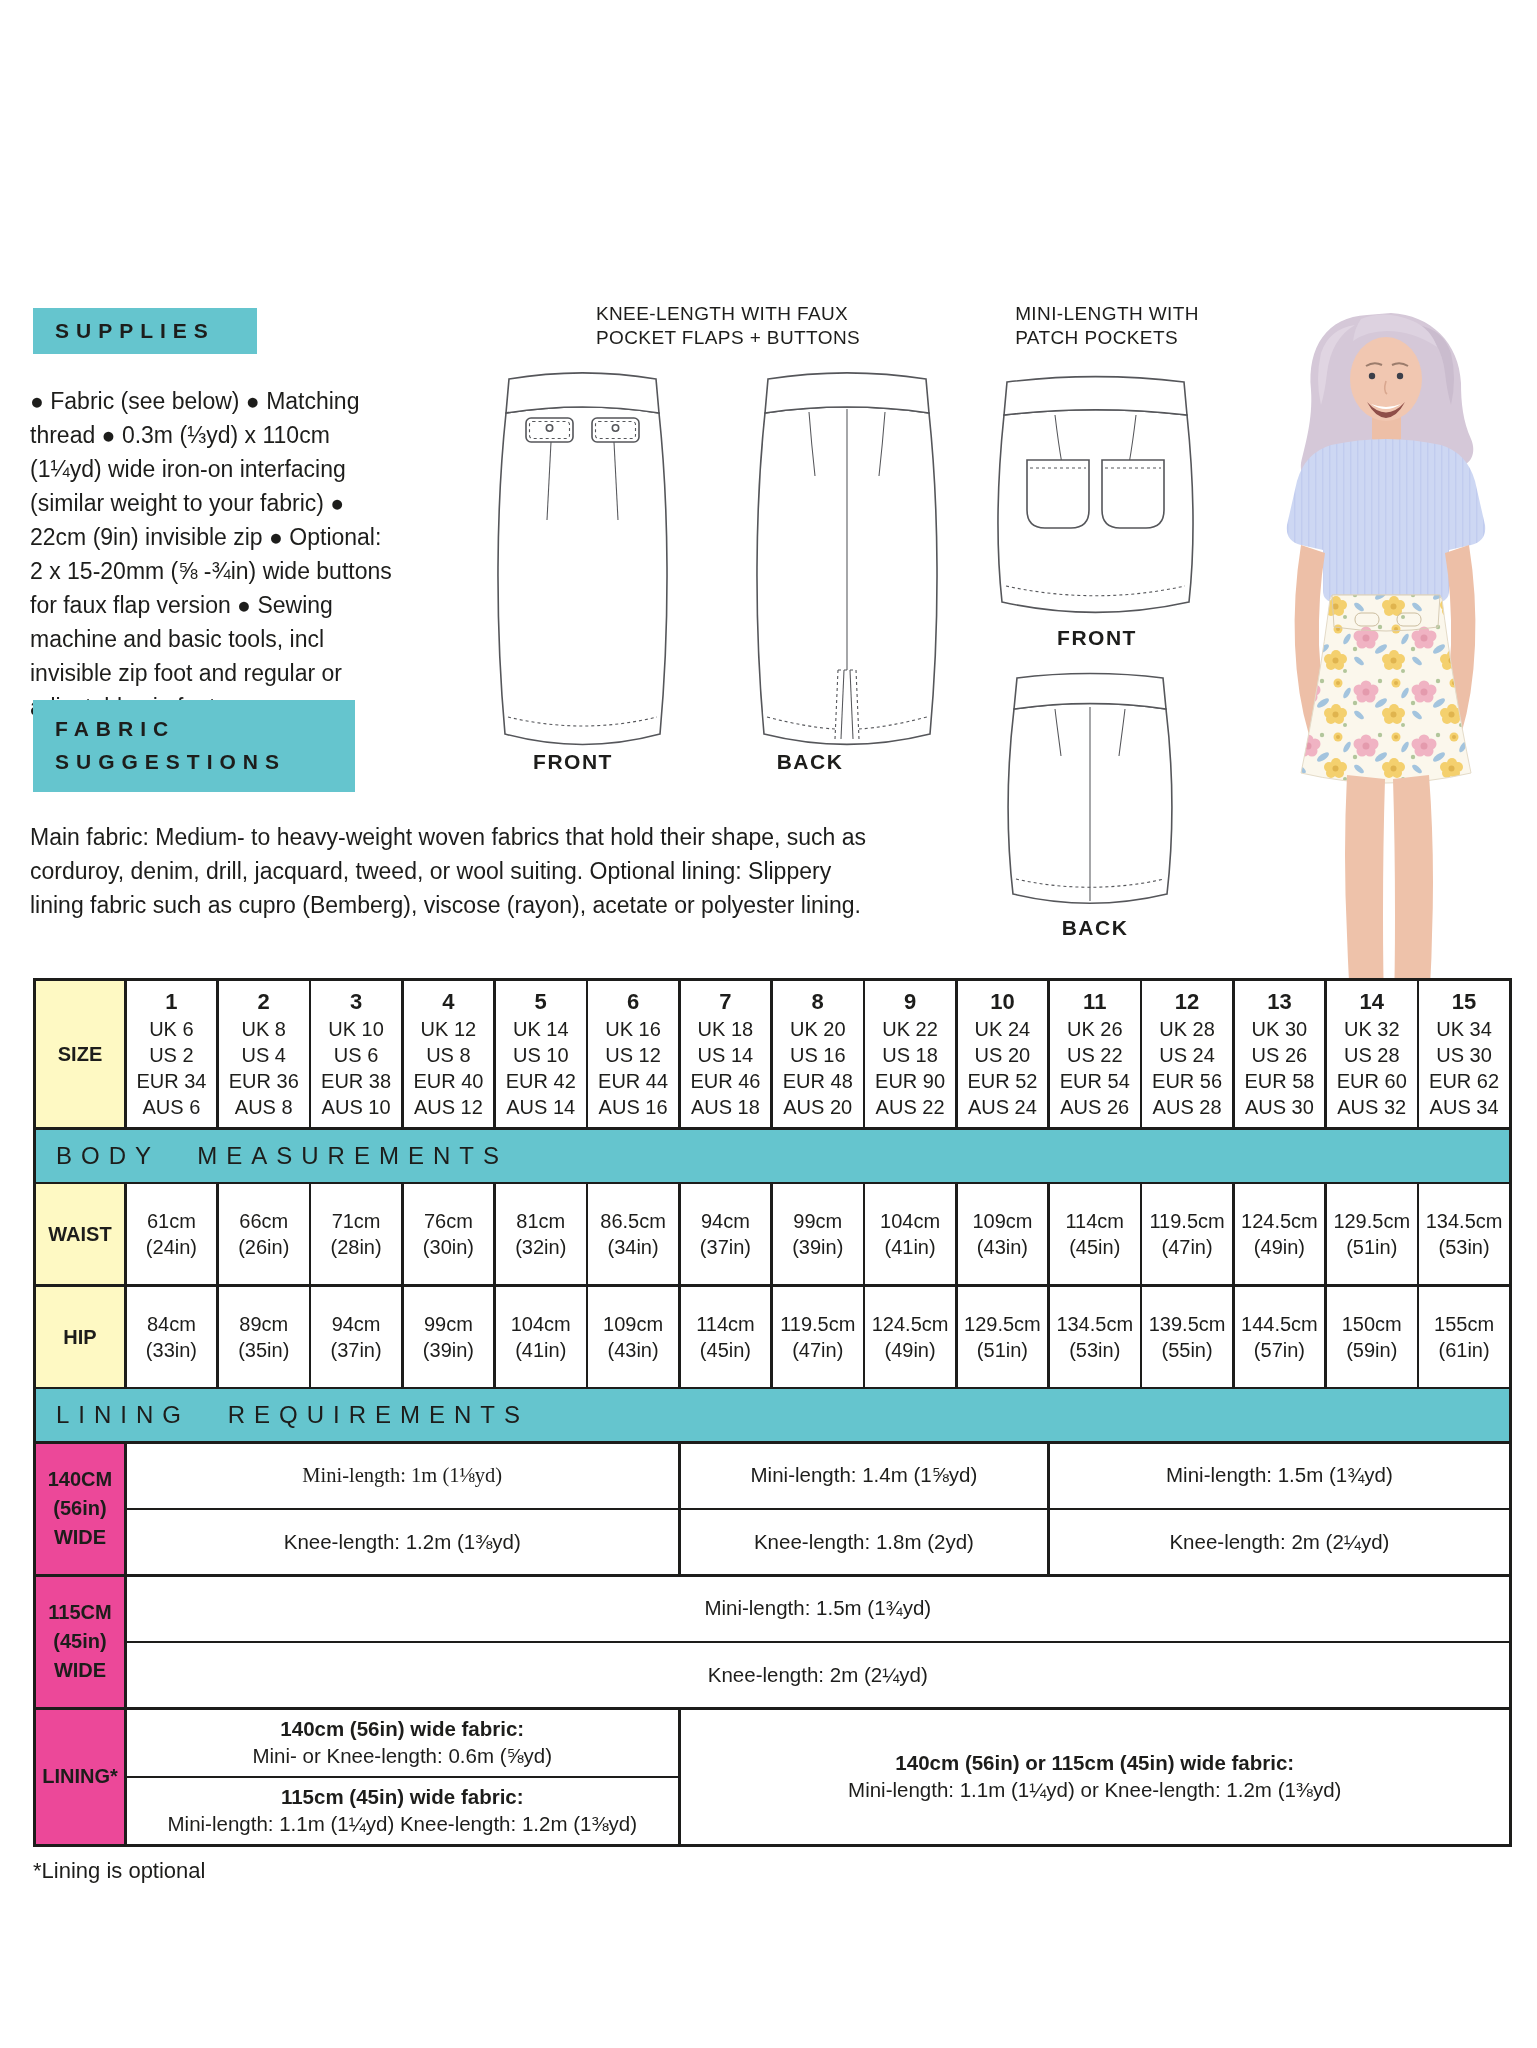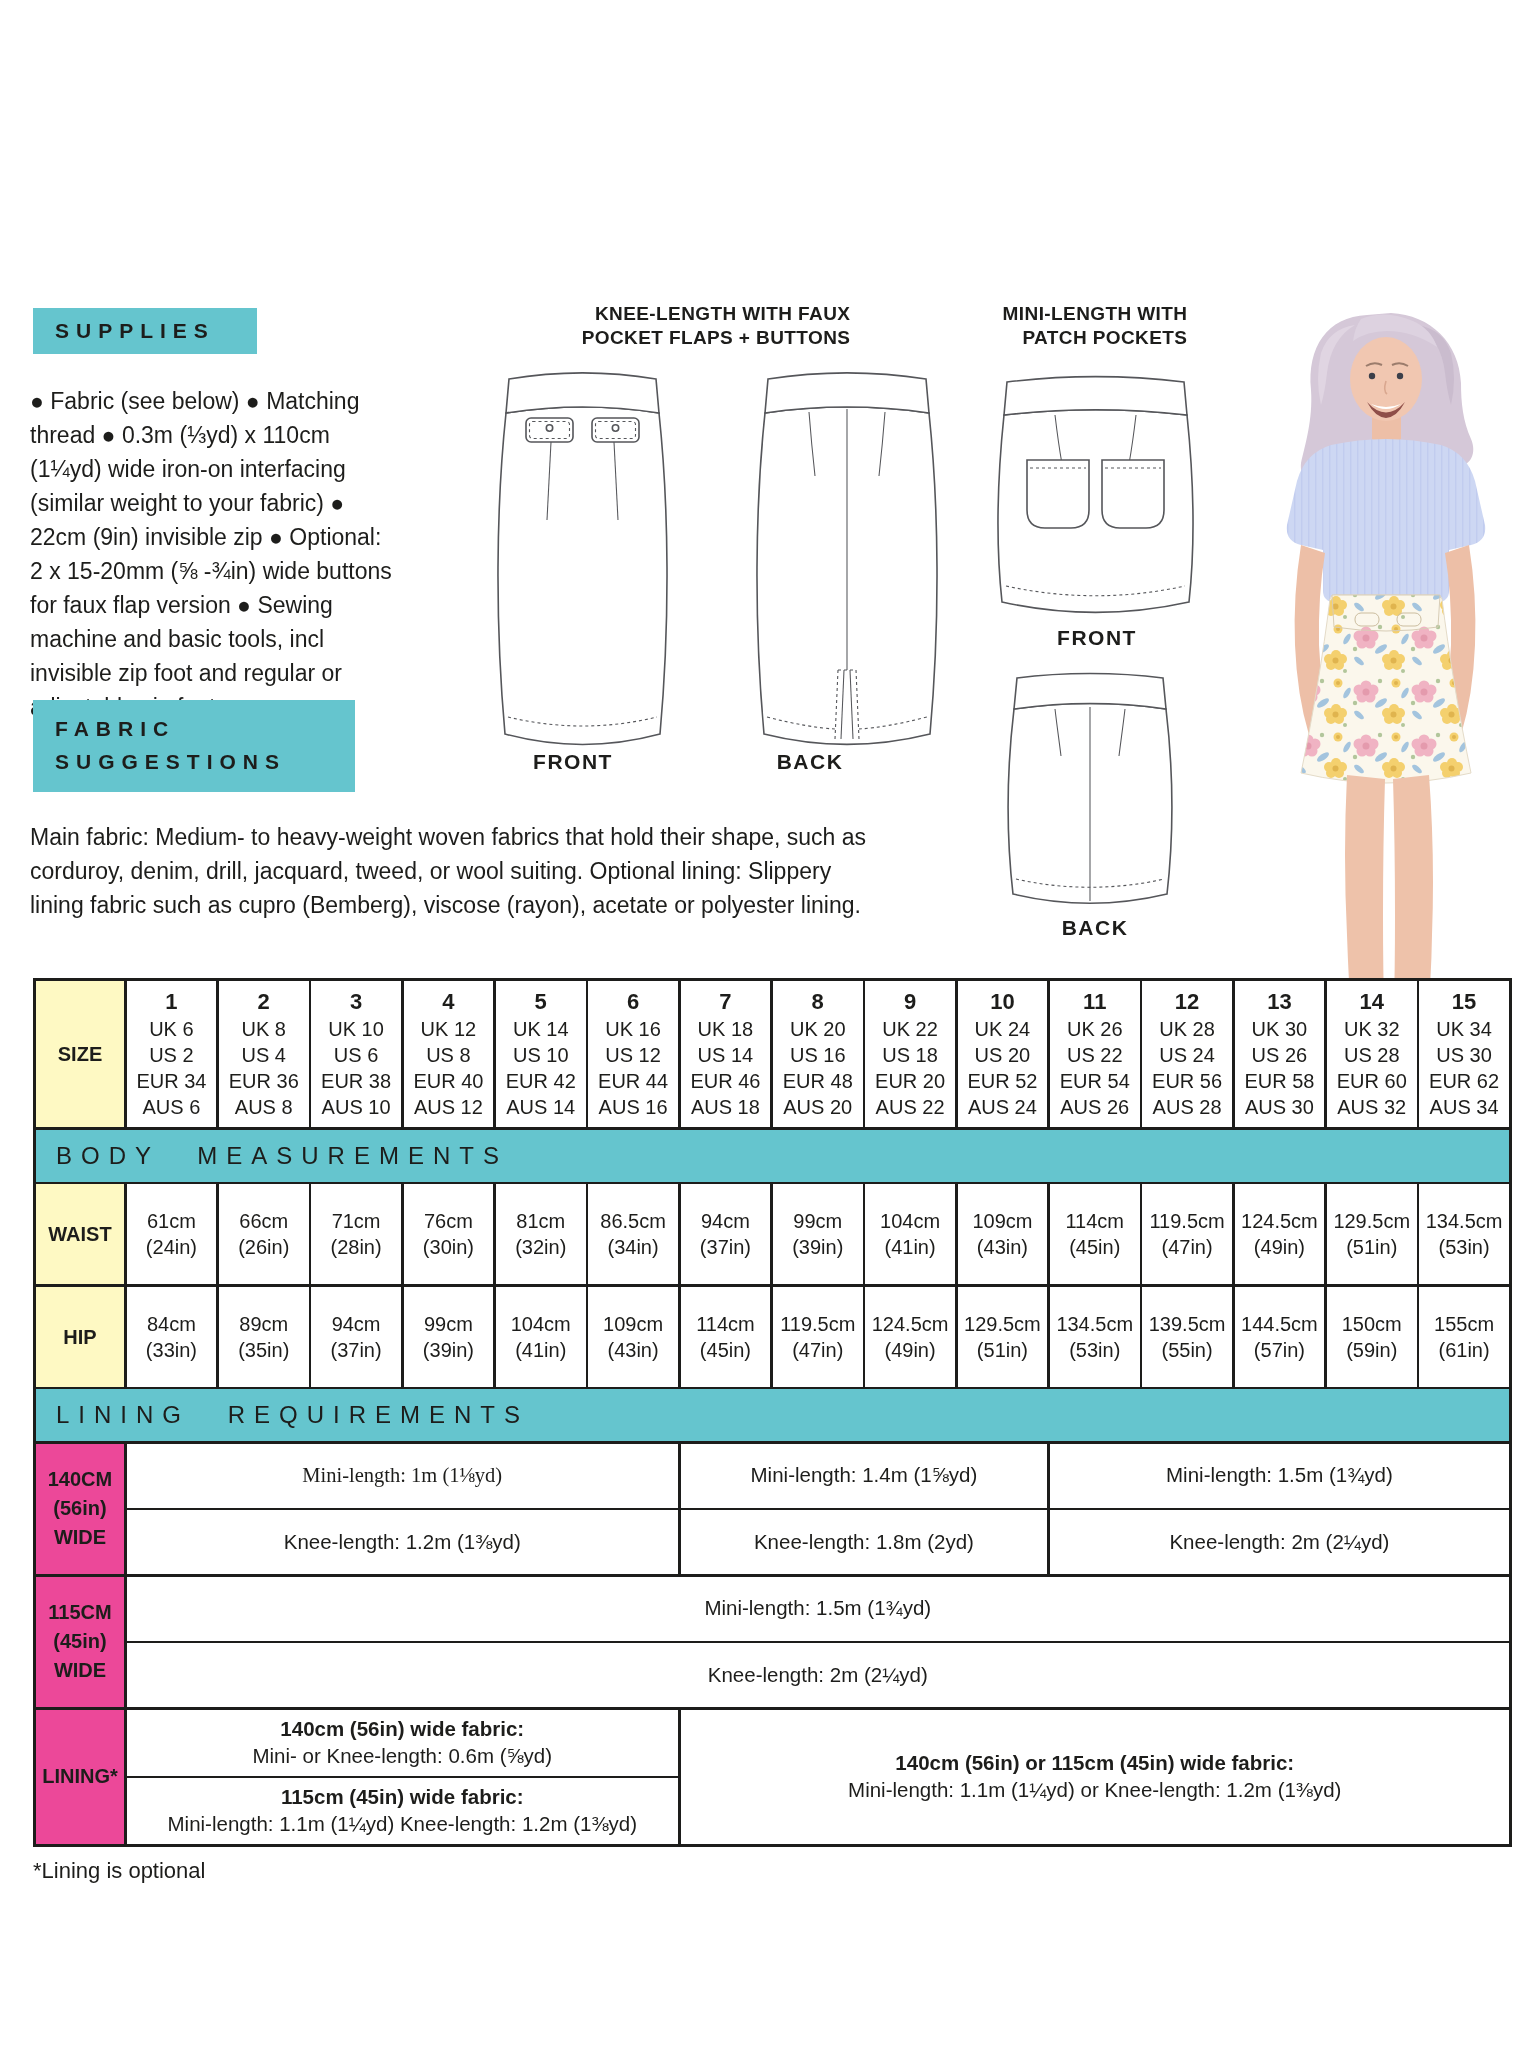--- a/index.html
+++ b/index.html
@@ -8,22 +8,22 @@
   .abs{position:absolute;}
 
   
   .teal-box{background:#65c5ce;display:flex;flex-direction:column;justify-content:center;
             padding-left:22px;box-sizing:border-box;}
   .teal-box .hl{font-weight:700;font-size:21px;letter-spacing:7px;line-height:1.55;}
 
   .bodytext{font-size:23px;line-height:34px;}
 
   
-  .diag-title{font-weight:700;font-size:19px;line-height:1.25;text-align:right;letter-spacing:.4px;
-              transform:translateX(-50%);white-space:nowrap;}
+  .diag-title{font-weight:400;font-size:19px;line-height:1.25;text-align:left;letter-spacing:.4px;
+              transform:translateX(-50%);white-space:nowrap;margin-left:12px;}
   .view-label{font-weight:700;font-size:21px;letter-spacing:1.5px;transform:translateX(-50%);}
 
   
   .lineart path,.lineart rect,.lineart circle{fill:#ffffff;stroke:#55565a;stroke-width:1.6;}
   .lineart .d{stroke-dasharray:3 3;stroke-width:1.1;fill:none;}
   .lineart .thin{stroke-width:1.05;fill:none;}
 
   
   .tablewrap{position:absolute;left:33px;top:978px;width:1479px;display:flex;flex-direction:column;
              gap:2.5px;background:#1d1d1b;border:3px solid #1d1d1b;box-sizing:border-box;z-index:5;}
@@ -269,21 +269,21 @@
           <div class="b">8</div>
           <div>UK 20</div>
           <div>US 16</div>
           <div>EUR 48</div>
           <div>AUS 20</div>
         </div>
         <div class="cell size-cell">
           <div class="b">9</div>
           <div>UK 22</div>
           <div>US 18</div>
-          <div>EUR 20</div>
+          <div>EUR 90</div>
           <div>AUS 22</div>
         </div>
         <div class="cell size-cell">
           <div class="b">10</div>
           <div>UK 24</div>
           <div>US 20</div>
           <div>EUR 52</div>
           <div>AUS 24</div>
         </div>
         <div class="cell size-cell">

